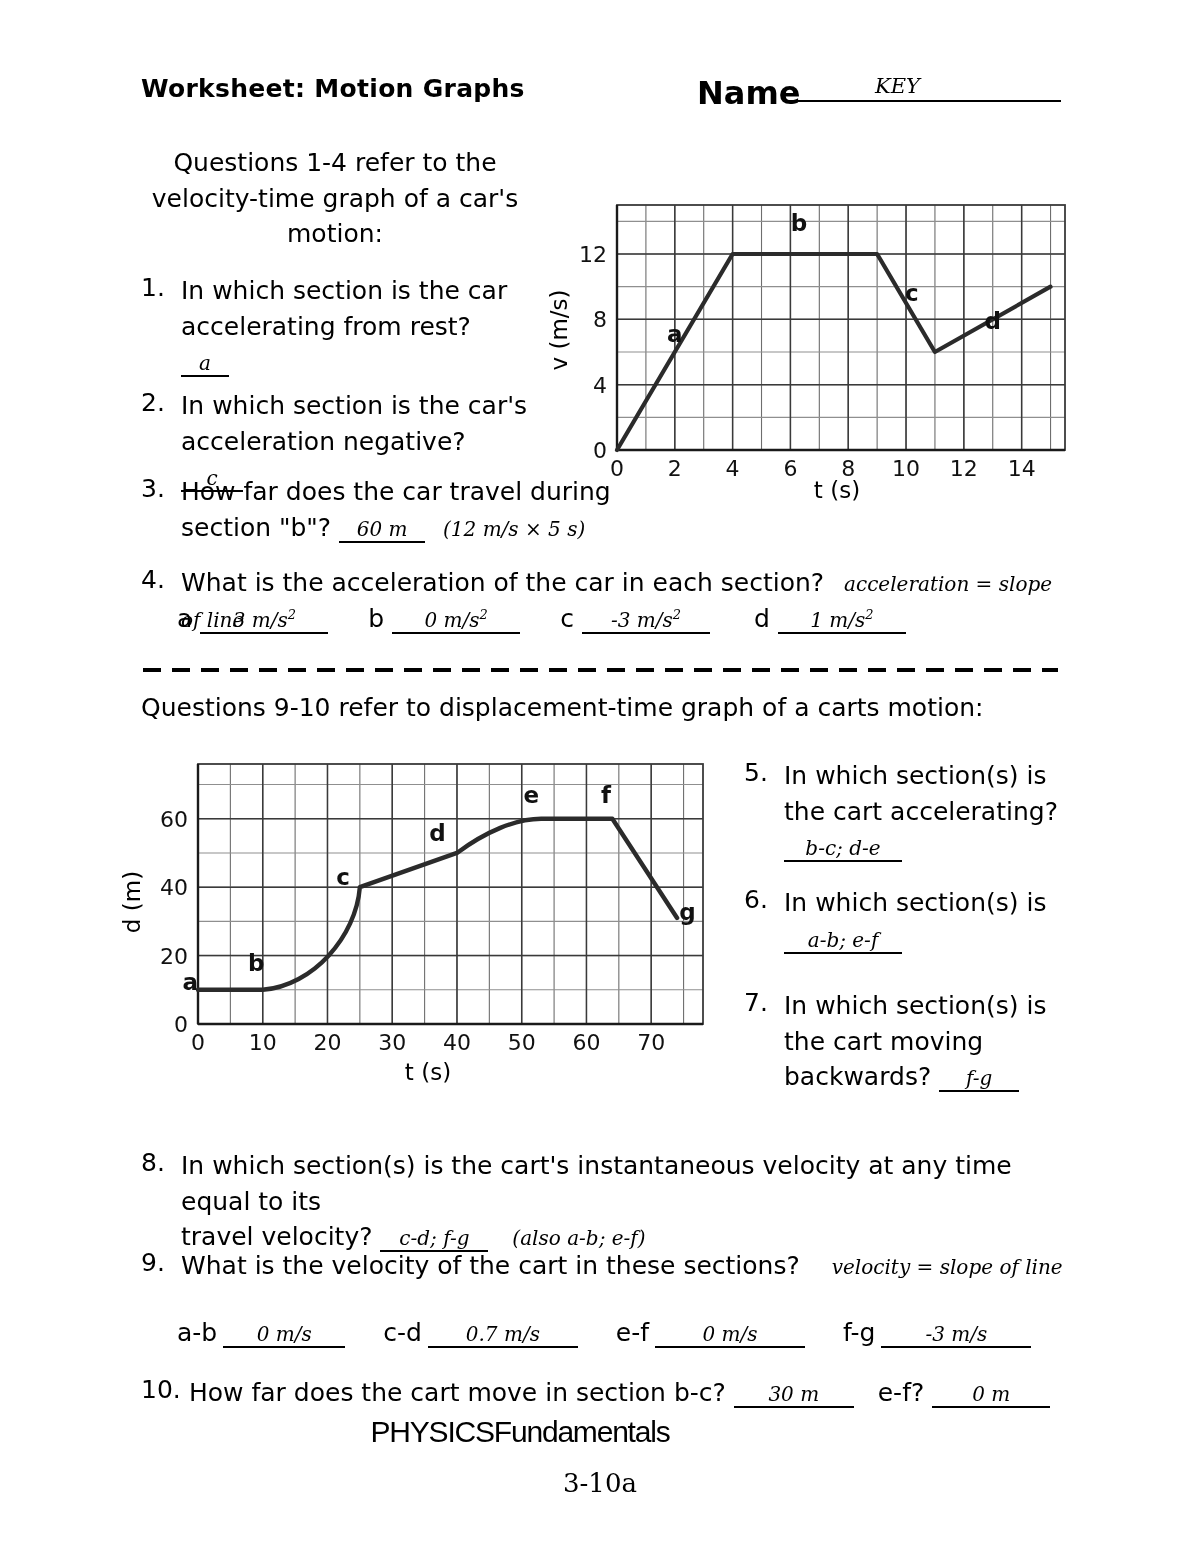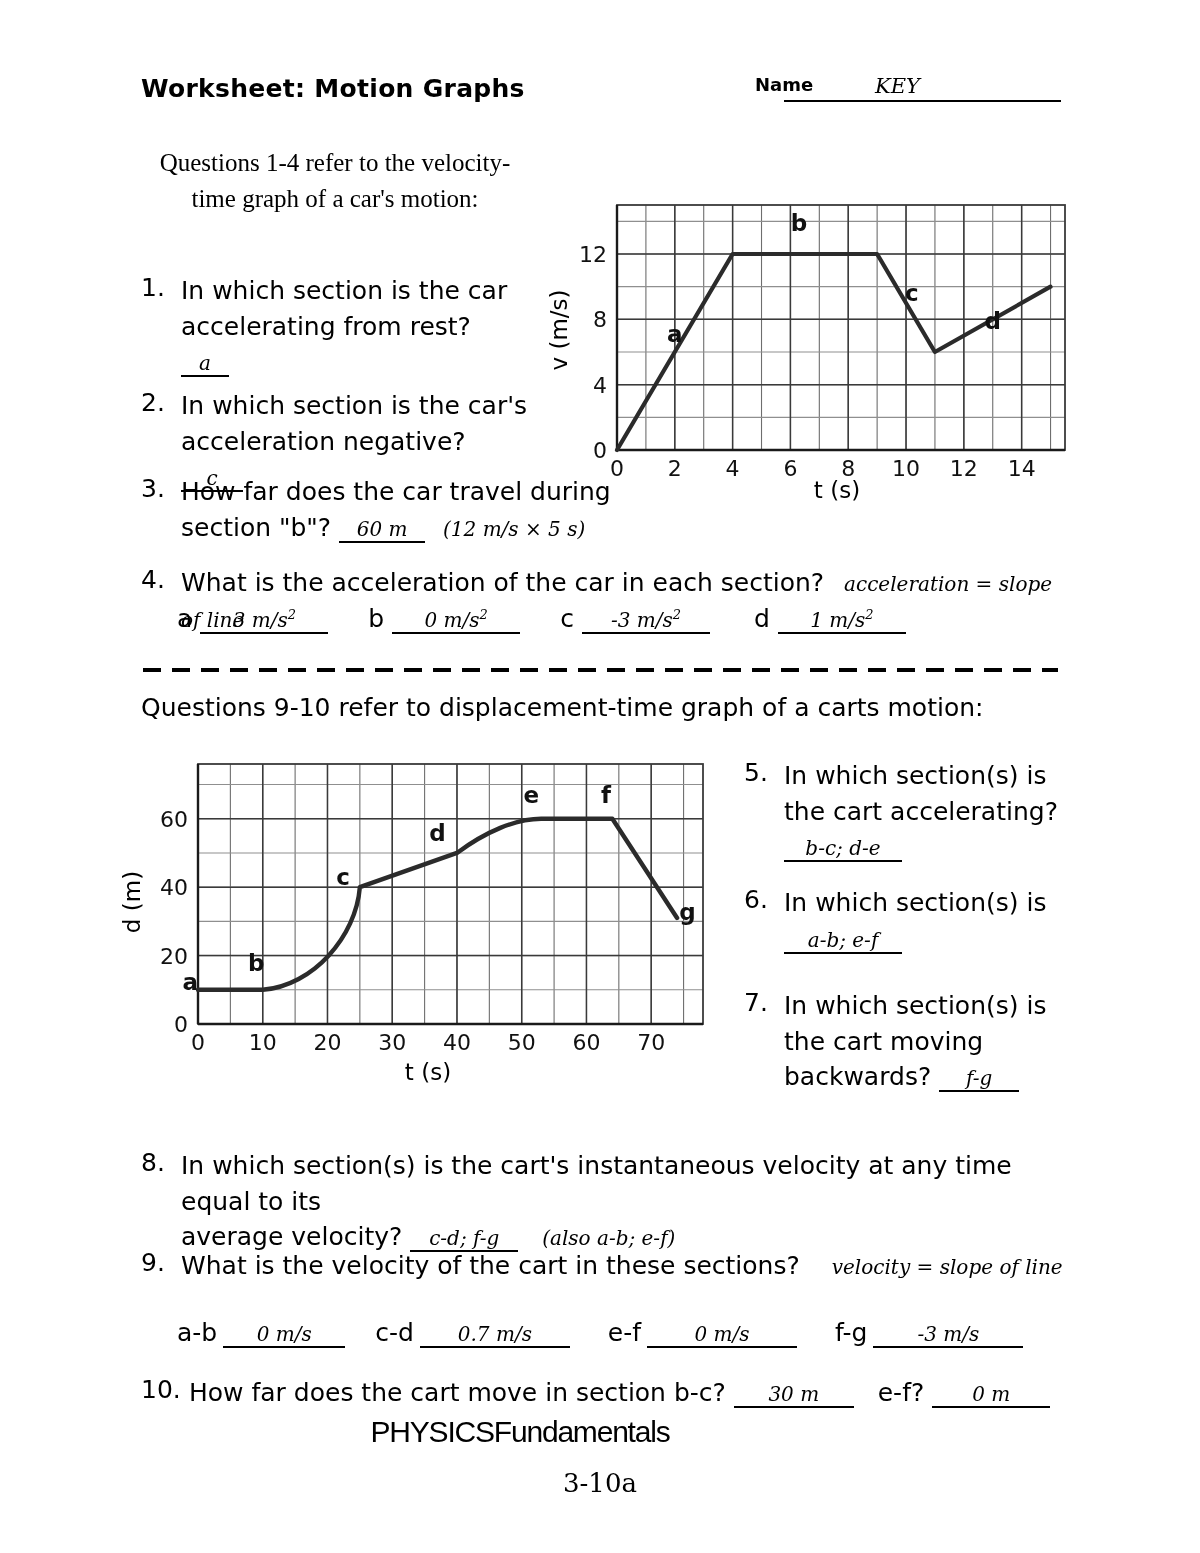--- a/index.html
+++ b/index.html
@@ -16,28 +16,28 @@
 
   
   .hand { font-family:"DejaVu Sans", sans-serif; font-weight:400; }
   .note { font-family:"DejaVu Serif", serif; font-style:italic; font-size:20px; }
   .blank { display:inline-block; border-bottom:2px solid #000; text-align:center;
            font-family:"DejaVu Serif", serif; font-style:italic; font-size:20px;
            line-height:1.15; vertical-align:baseline; padding:0 4px; }
 
   
   .hdr-title { position:absolute; left:141px; top:74px; font-size:25px; font-weight:bold; letter-spacing:.3px; }
-  .hdr-name  { position:absolute; left:755px; top:74px; font-size:18px; font-weight:bold; }
+  .hdr-name  { position:absolute; left:697px; top:74px; font-size:32px; font-weight:bold; }
   .hdr-nameline { position:absolute; left:784px; top:100px; width:277px; border-bottom:2.5px solid #000; }
   .hdr-key { position:absolute; left:875px; top:74px; font-family:"DejaVu Serif", serif;
              font-style:italic; font-size:21px; }
 
   
   .intro { position:absolute; left:145px; top:145px; width:380px; text-align:center;
-           font-size:25px; line-height:1.42;font-family:Liberation Serif, serif; }
+           font-size:25px; line-height:1.42; }
 
   .qrow { position:absolute; display:flex; }
   .qnum { width:40px; flex:none; font-size:25px; }
   .qbody { font-size:25px; line-height:1.42; }
 
   
   .dashes { position:absolute; left:143px; top:668px; width:915px; height:4px;
             background-image: linear-gradient(to right,#000 0 18px, transparent 18px 29px);
             background-size:29px 4px; background-repeat:repeat-x; }
 
@@ -284,38 +284,38 @@
         <span class="blank" style="min-width:80px;">f-g</span>
       </div>
     </div>
   </div>
 
   <div class="qrow" style="left:141px; top:1148px; width:930px;">
     <div class="qnum hand">8.</div>
     <div class="qbody hand">
       <div>In which section(s) is the cart's instantaneous velocity at any time equal to its</div>
       <div>
-        <span>average velocity?</span>
+        <span>travel velocity?</span>
         <span class="blank" style="min-width:108px;">c-d; f-g</span>
         <span class="note" style="margin-left:16px;">(also a-b; e-f)</span>
       </div>
     </div>
   </div>
 
   <div class="qrow" style="left:141px; top:1248px; width:930px;">
     <div class="qnum hand">9.</div>
     <div class="qbody hand">
       <span>What is the velocity of the cart in these sections?</span>
       <span class="note" style="margin-left:24px;">velocity = slope of line</span>
     </div>
   </div>
   <div style="position:absolute; left:177px; top:1318px; width:900px; display:flex; align-items:baseline;">
     <span class="hand" style="font-size:25px;">a-b</span>
     <span class="blank" style="min-width:122px; margin-left:6px;">0 m/s</span>
-    <span class="hand" style="font-size:25px; margin-left:30px;">c-d</span>
+    <span class="hand" style="font-size:25px; margin-left:38px;">c-d</span>
     <span class="blank" style="min-width:150px; margin-left:6px;">0.7 m/s</span>
     <span class="hand" style="font-size:25px; margin-left:38px;">e-f</span>
     <span class="blank" style="min-width:150px; margin-left:6px;">0 m/s</span>
     <span class="hand" style="font-size:25px; margin-left:38px;">f-g</span>
     <span class="blank" style="min-width:150px; margin-left:6px;">-3 m/s</span>
   </div>
 
   <div class="qrow" style="left:141px; top:1375px; width:930px;">
     <div class="qnum hand" style="width:48px;">10.</div>
     <div class="qbody hand">

